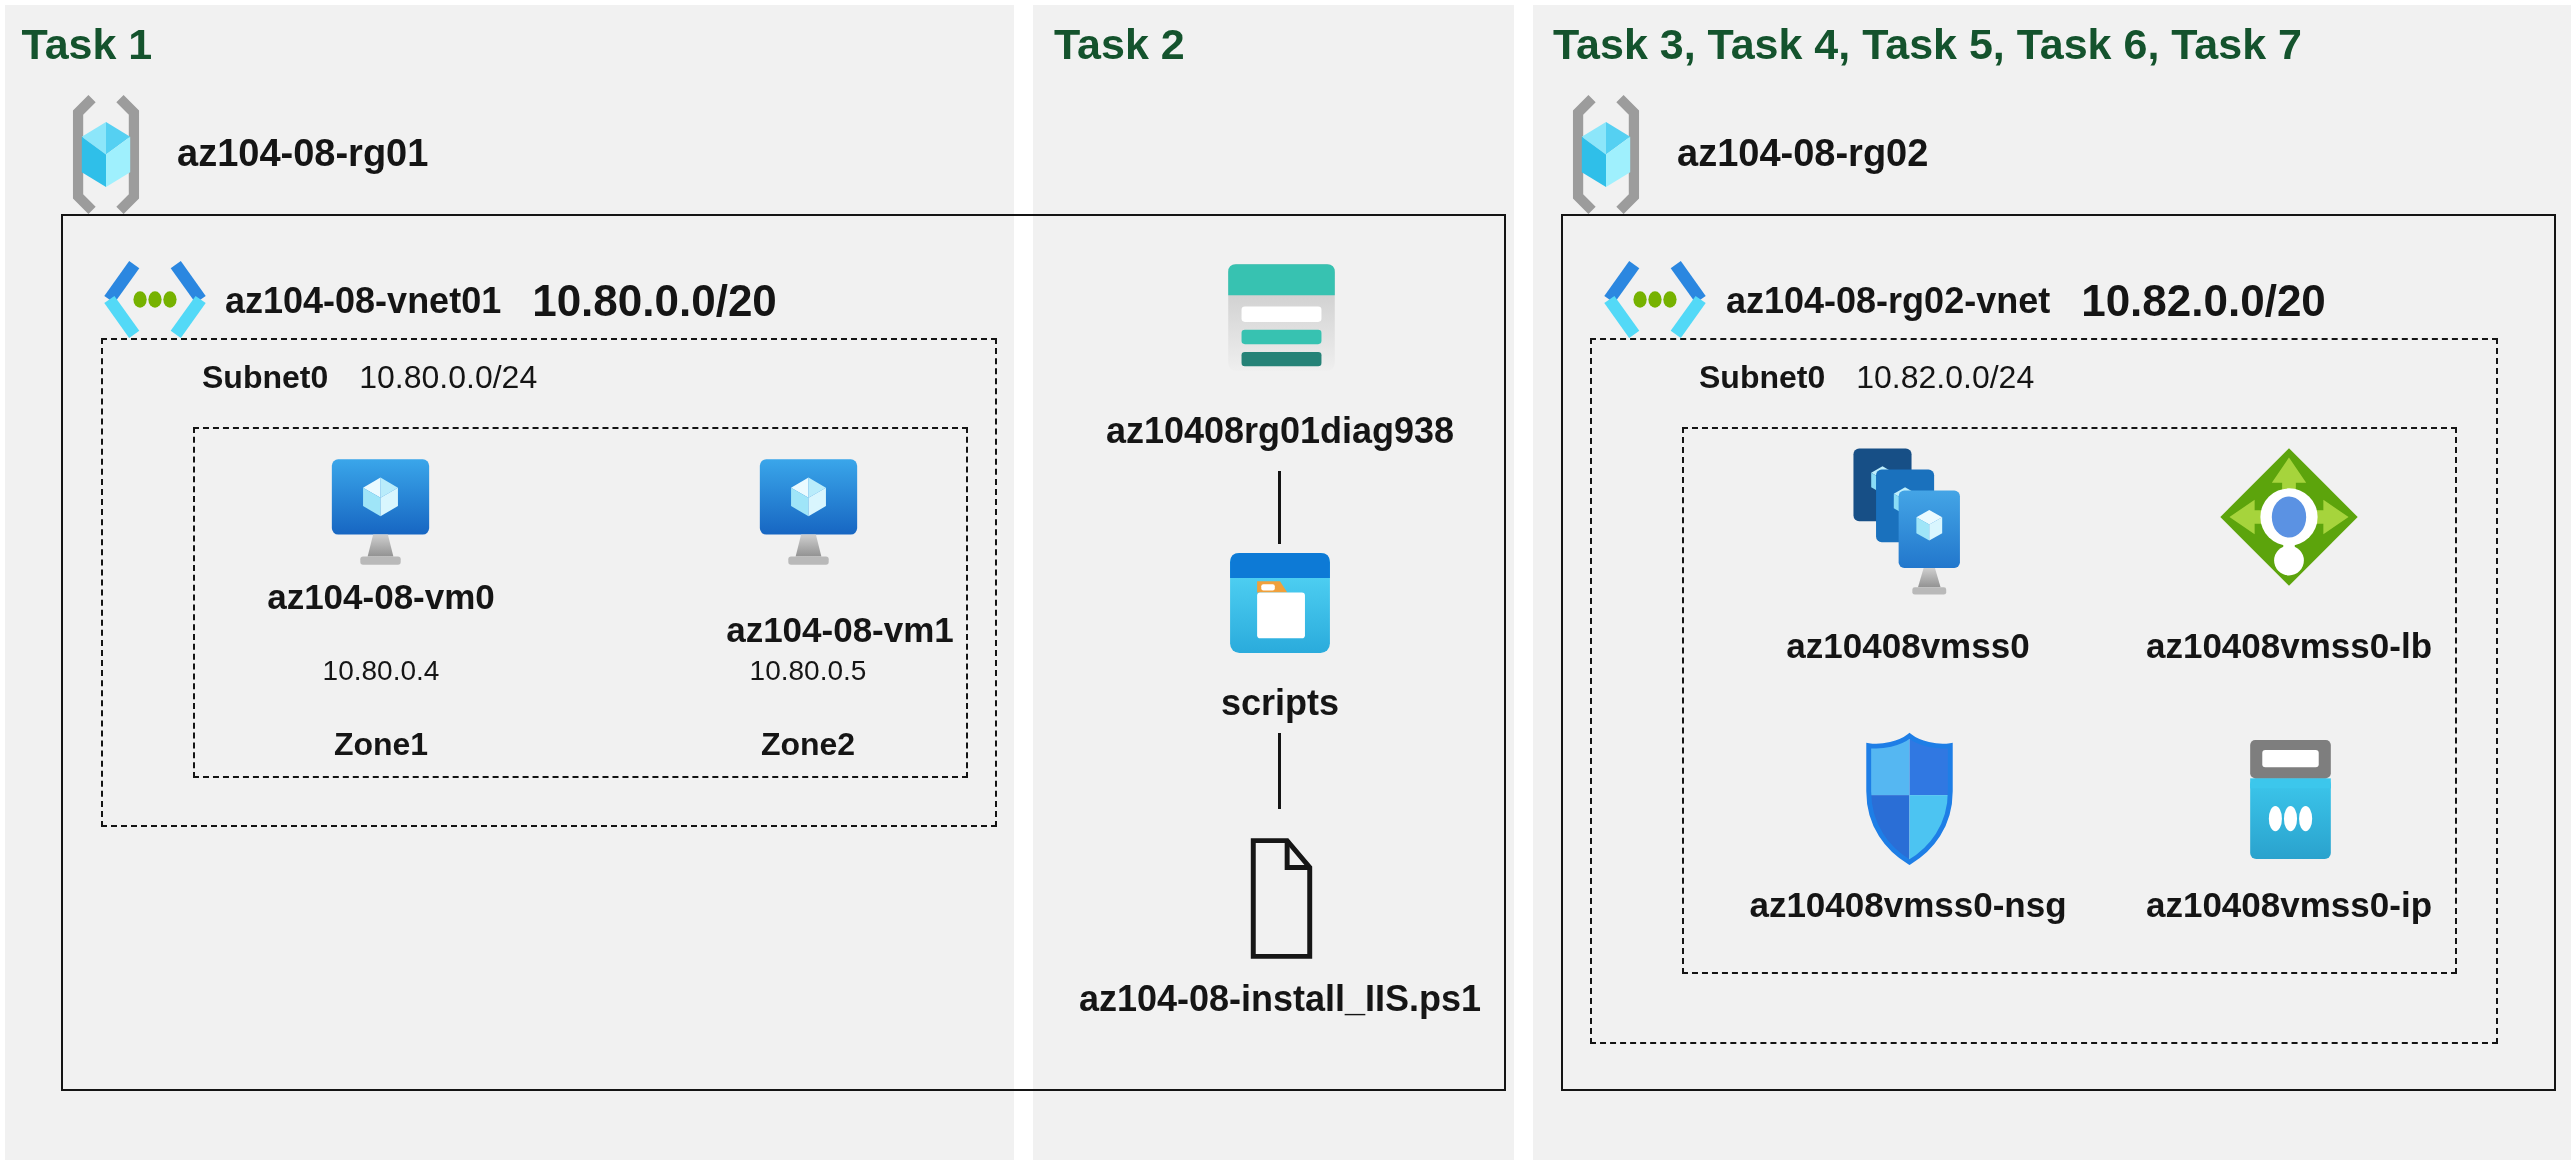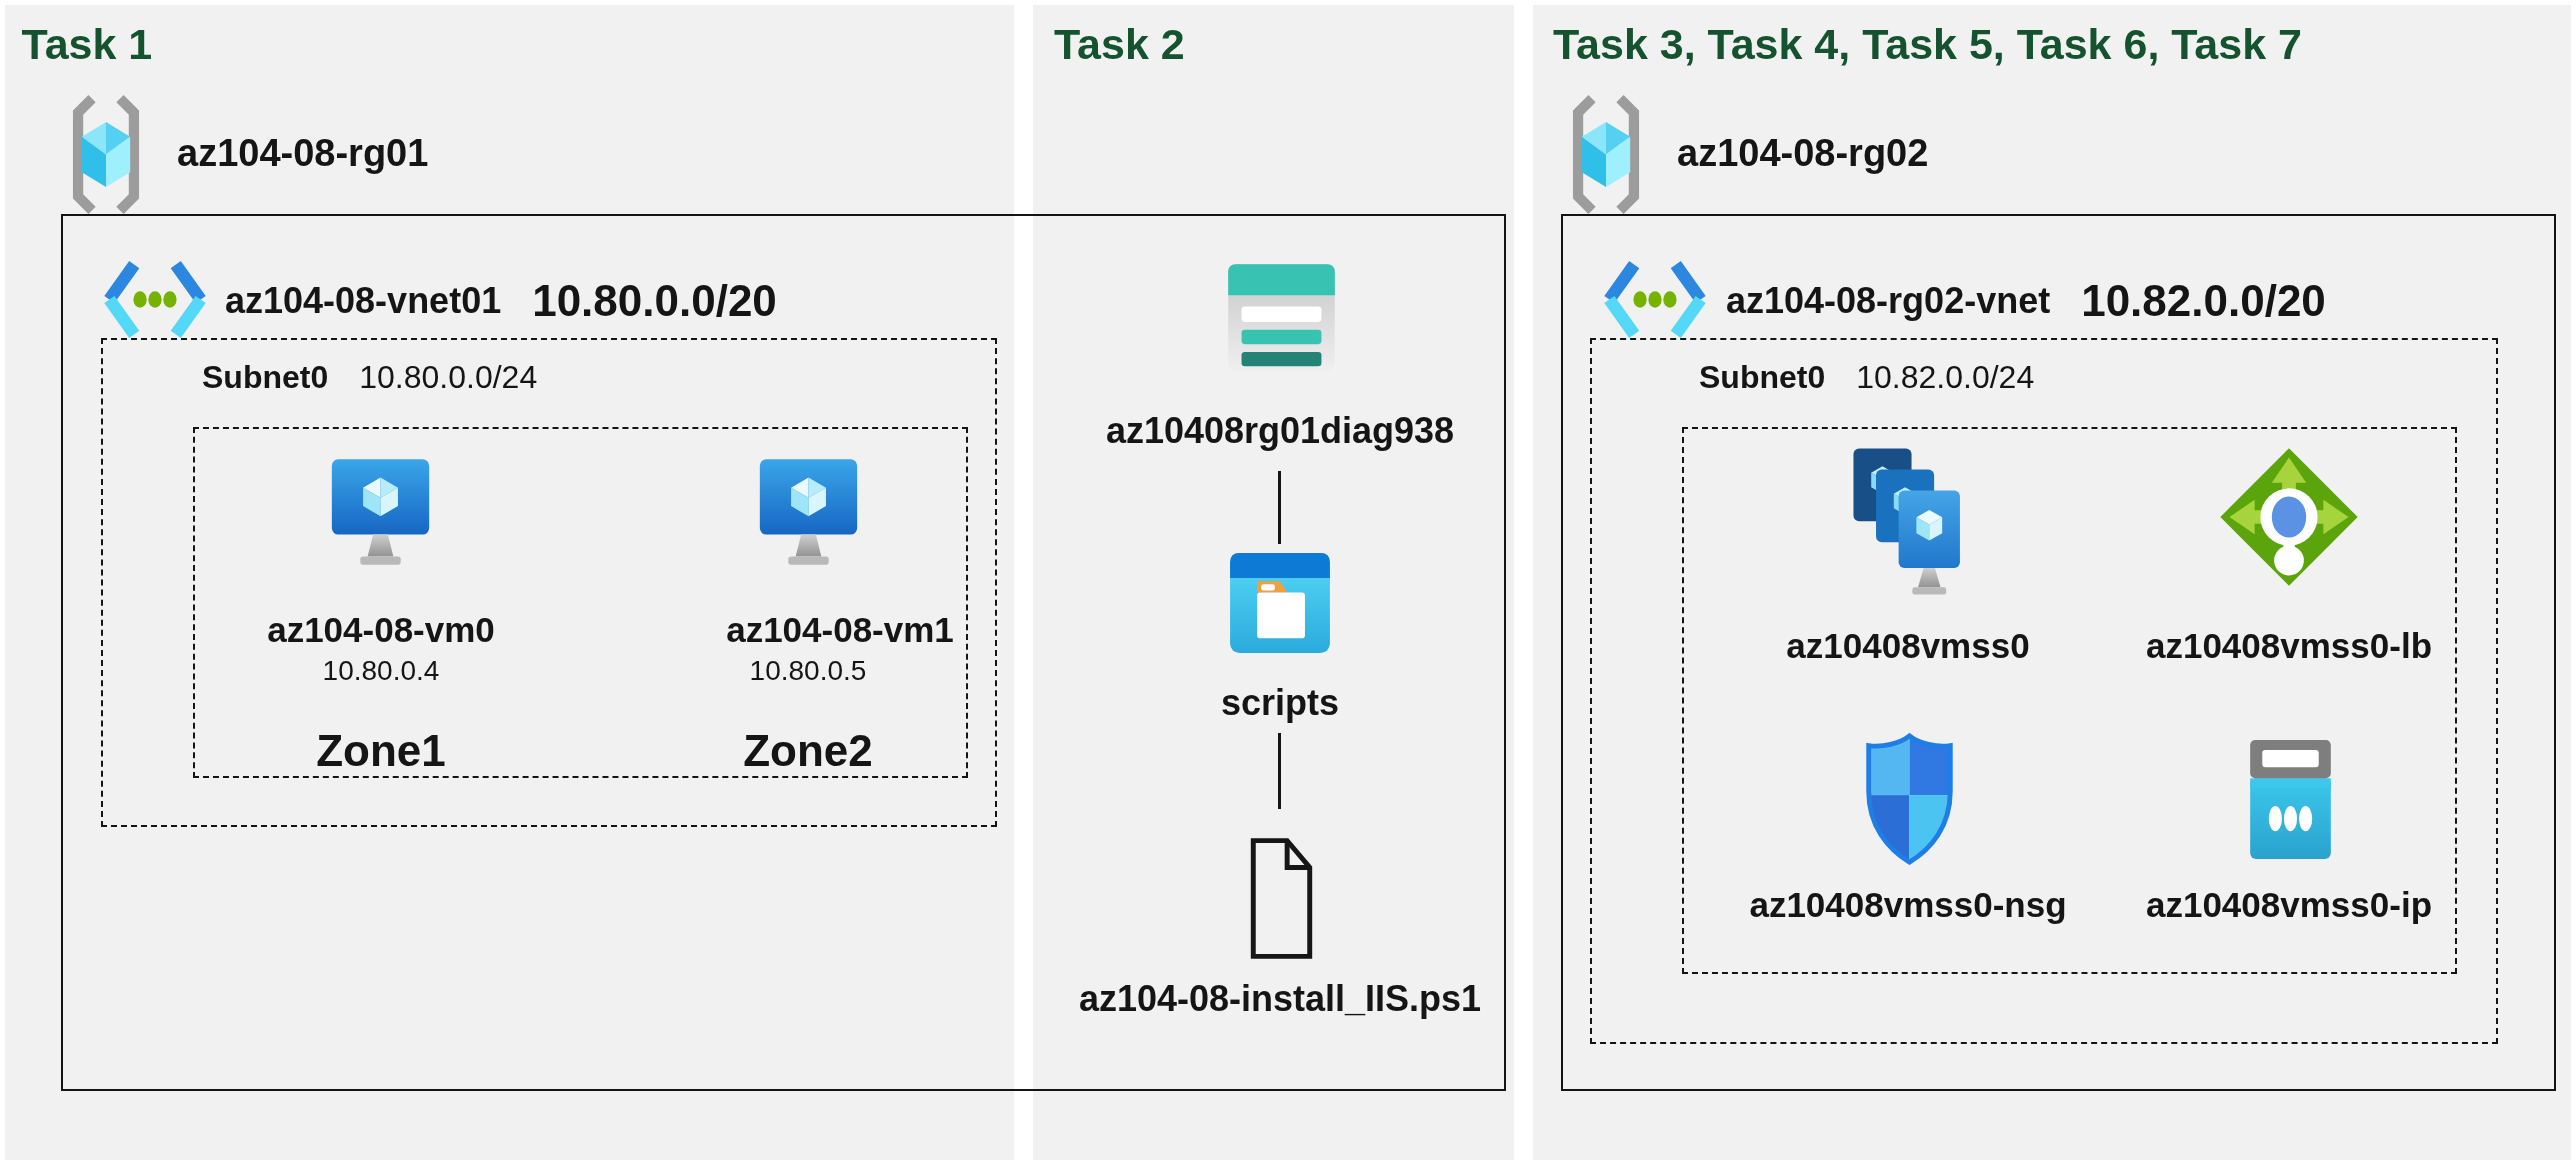--- a/index.html
+++ b/index.html
@@ -12,21 +12,21 @@
   .dashbox{position:absolute;border:2.7px dashed #141414;background:transparent;}
   .row{position:absolute;display:flex;align-items:center;gap:31px;white-space:nowrap;}
   .rg-lbl{font-size:38px;font-weight:700;}
   .vnet-name{font-size:36px;font-weight:700;}
   .vnet-cidr{font-size:44px;font-weight:700;}
   .subnet-name{font-size:32px;font-weight:700;}
   .subnet-cidr{font-size:32px;font-weight:400;}
   .clbl{position:absolute;transform:translateX(-50%);white-space:nowrap;text-align:center;}
   .vm-name{font-size:35px;font-weight:700;}
   .vm-ip{font-size:28px;font-weight:400;}
-  .vm-zone{font-size:44px;font-weight:700;}
+  .vm-zone{font-size:32px;font-weight:700;}
   .t2-lbl{font-size:36px;font-weight:700;}
   .res-lbl{font-size:35px;font-weight:700;}
   .vline{position:absolute;width:2.7px;background:#141414;}
   svg{display:block;}
 </style>
 </head>
 <body>
 
 <div id="stage">
 
@@ -90,21 +90,21 @@
       </defs>
       <rect x="2" y="2" width="106" height="82" rx="7" fill="url(#vmscr)"></rect>
       <polygon points="55,22 36,33 55,44" fill="#eafaff"></polygon>
       <polygon points="55,22 74,33 55,44" fill="#b9ecfb"></polygon>
       <polygon points="36,33 36,53 55,64 55,44" fill="#9fe5f8"></polygon>
       <polygon points="74,33 74,53 55,64 55,44" fill="#d9f6fe"></polygon>
       <path d="M47,84 L63,84 L69,108 L41,108 Z" fill="url(#vmstand)"></path>
       <rect x="33" y="108" width="44" height="9" rx="3" fill="#b9b9b9"></rect>
     </svg>
   </div>
-  <div class="clbl vm-name" style="left:381px;top:610px;text-align:right;">az104-08-vm0</div>
+  <div class="clbl vm-name" style="left:381px;top:577px;text-align:right;">az104-08-vm0</div>
   <div class="clbl vm-ip" style="left:381px;top:655px;">10.80.0.4</div>
   <div class="clbl vm-zone" style="left:381px;top:726px;">Zone1</div>
 
   <div class="abs" style="left:758px;top:457px;">
     <svg width="101" height="111" viewBox="0 0 110 120">
       <rect x="2" y="2" width="106" height="82" rx="7" fill="url(#vmscr)"></rect>
       <polygon points="55,22 36,33 55,44" fill="#eafaff"></polygon>
       <polygon points="55,22 74,33 55,44" fill="#b9ecfb"></polygon>
       <polygon points="36,33 36,53 55,64 55,44" fill="#9fe5f8"></polygon>
       <polygon points="74,33 74,53 55,64 55,44" fill="#d9f6fe"></polygon>

